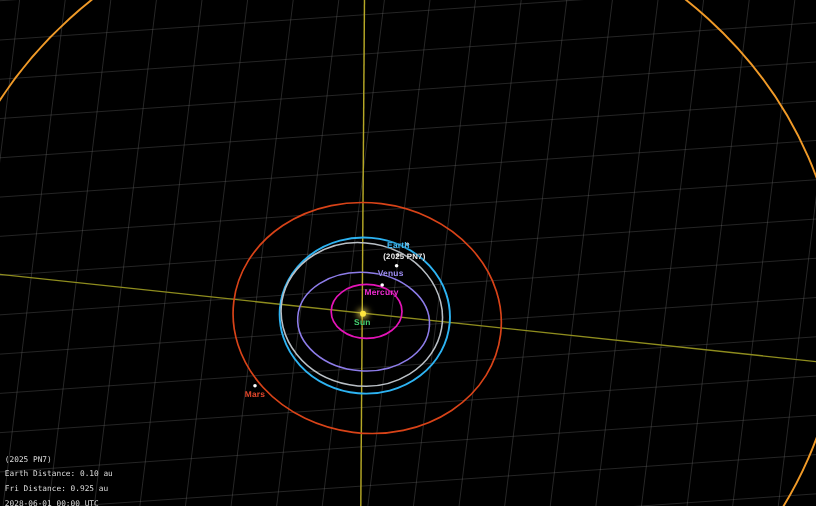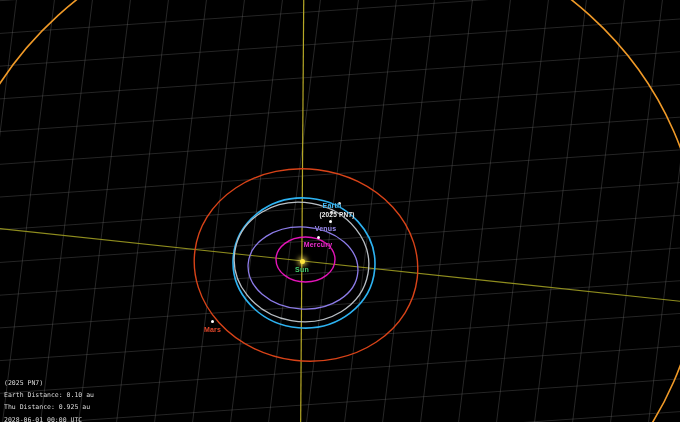--- a/index.html
+++ b/index.html
@@ -54,14 +54,14 @@
       <div class="body-label" style="left: 318px; top: 240.5px; color: rgb(241, 44, 210);">Mercury</div>
       <div class="body-dot" style="width: 3px; height: 3px; background: rgb(255, 255, 255); left: 328.5px; top: 219.5px;"></div>
       <div class="body-label" style="left: 325.5px; top: 224.5px; color: rgb(157, 141, 242);">Venus</div>
       <div class="body-dot" style="width: 3px; height: 3px; background: rgb(255, 255, 255); left: 337.5px; top: 202px;"></div>
       <div class="body-label" style="left: 332px; top: 201.5px; color: rgb(69, 189, 247);">Earth</div>
       <div class="body-dot" style="width: 2.5px; height: 2.5px; background: rgb(255, 255, 255); left: 330.25px; top: 211.25px;"></div>
       <div class="body-label small" style="left: 337px; top: 210.5px; color: rgb(239, 239, 239);">(2025 PN7)</div>
       <div class="body-dot" style="width: 3px; height: 3px; background: rgb(255, 255, 255); left: 211px; top: 320px;"></div>
       <div class="body-label" style="left: 212.5px; top: 326px; color: rgb(226, 71, 43);">Mars</div>
     </div>
-  <div class="info-panel" id="info-panel" style="color: rgb(220, 220, 220);"><div class="info-line">(2025 PN7)</div><div class="info-line">Earth Distance: 0.10 au</div><div class="info-line">Thu Distance: 0.925 au</div><div class="info-line">2028-06-01 00:00 UTC</div></div>
+  <div class="info-panel" id="info-panel" style="color: rgb(220, 220, 220);"><div class="info-line">(2025 PN7)</div><div class="info-line">Earth Distance: 0.10 au</div><div class="info-line">Fri Distance: 0.925 au</div><div class="info-line">2028-06-01 00:00 UTC</div></div>
 </div>
 
 </body></html>

